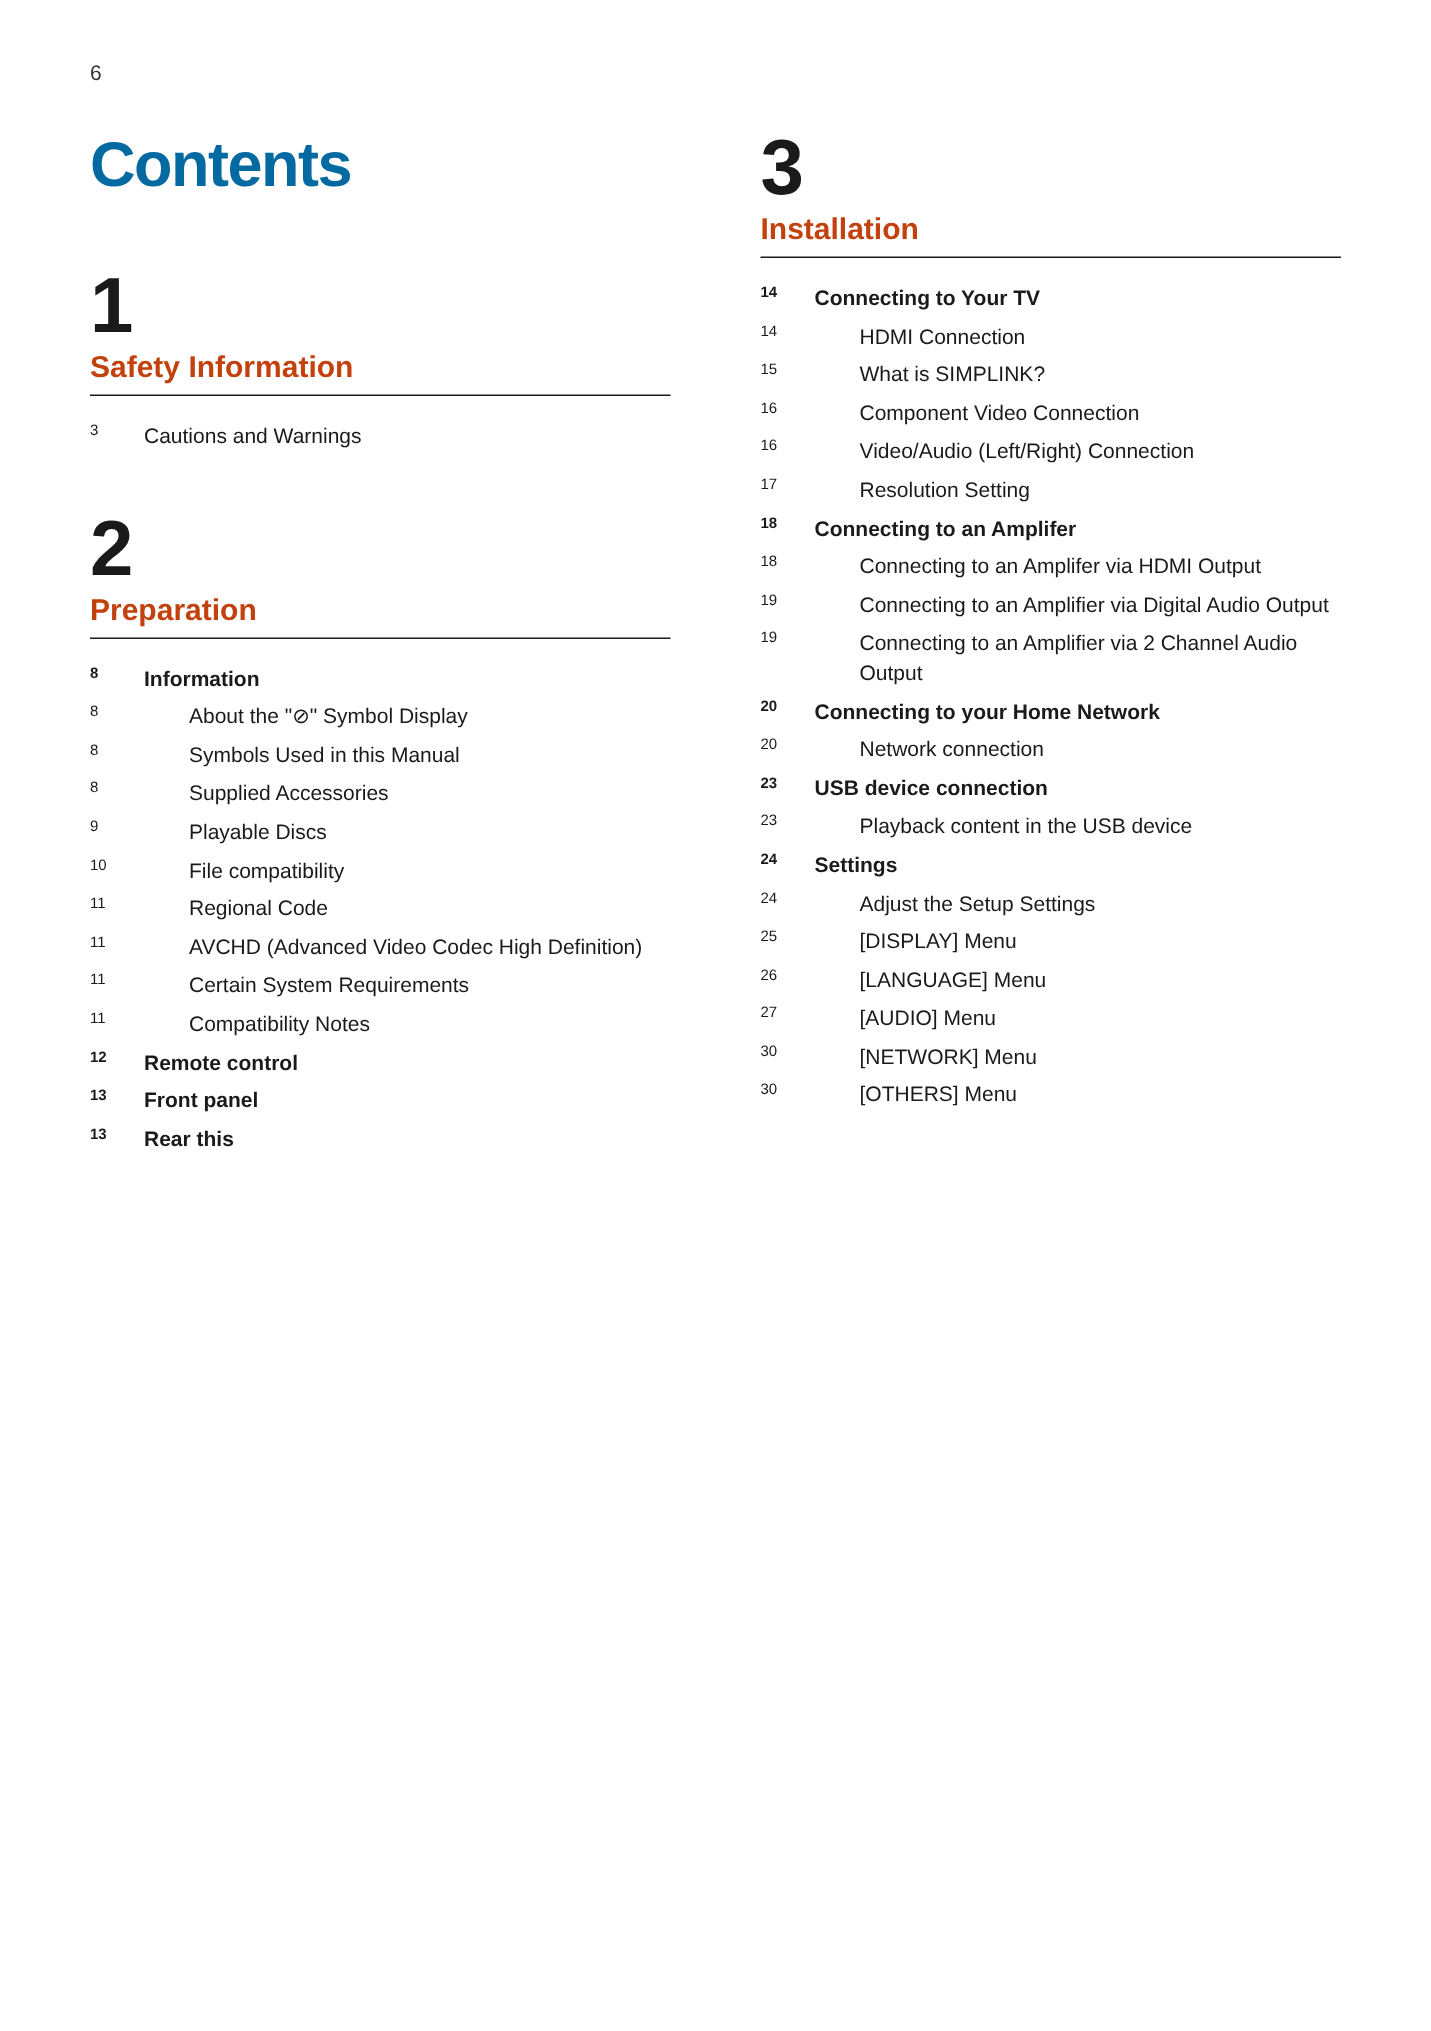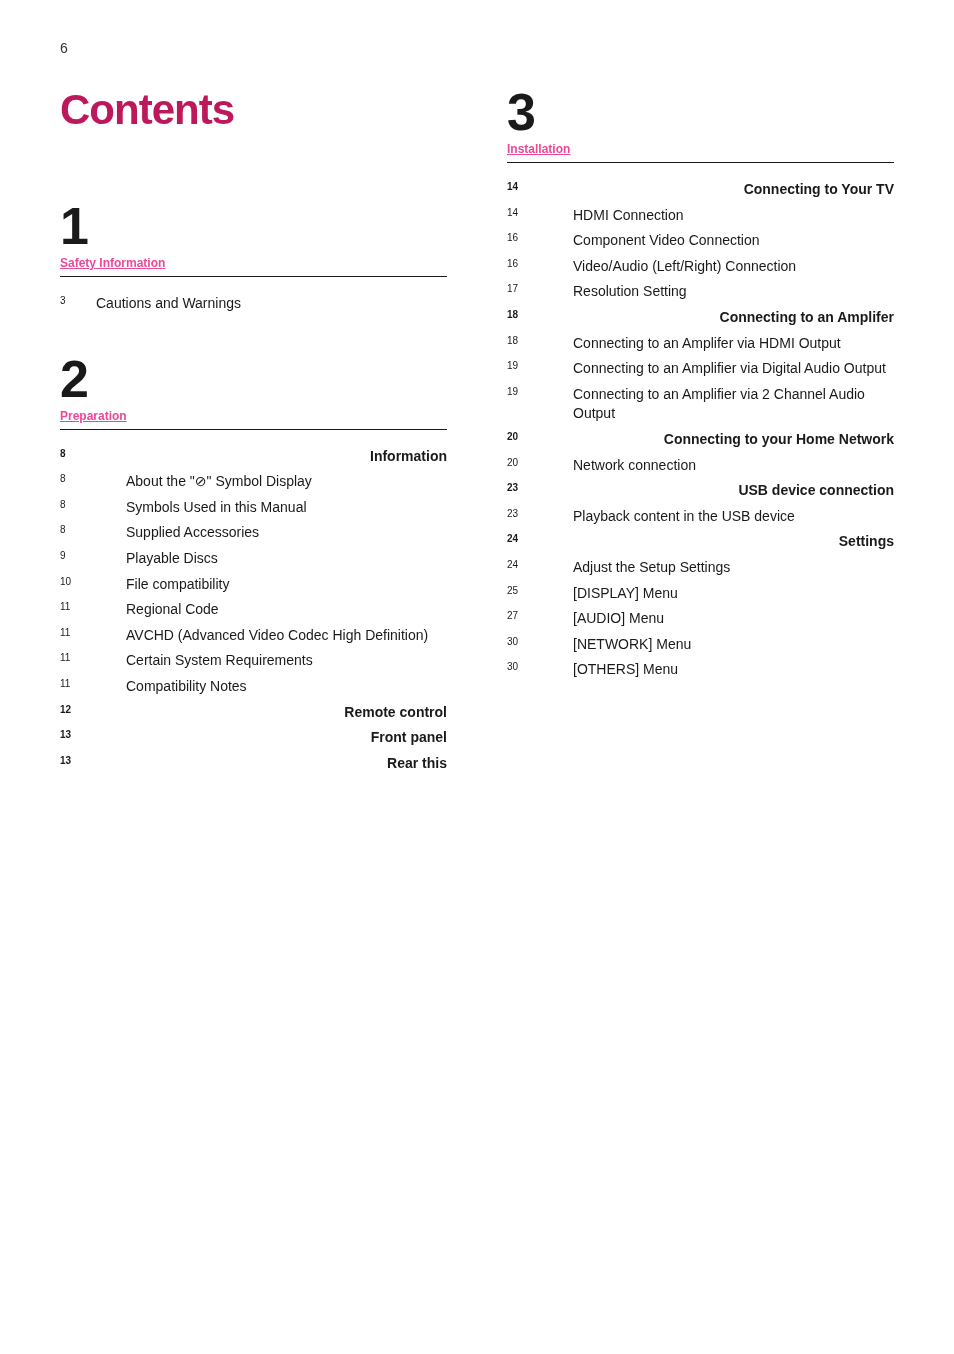--- a/index.html
+++ b/index.html
@@ -28,39 +28,38 @@
       flex: 1;
     }
 
     .right-column {
       flex: 1;
     }
 
     .main-title {
       font-size: 42px;
       font-weight: bold;
-      color: #be185d;
-      margin-bottom: 66px;
+      color: #0369a1;
+      margin-bottom: 44px;
       letter-spacing: -1px;
     }
 
     .section-number {
       font-size: 52px;
       font-weight: bold;
       color: #1a1a1a;
       line-height: 1;
       margin-bottom: 4px;
     }
 
     .section-title {
-      font-size: 12px;
-      font-weight: bold;
-      color: #ec4899;
+      font-size: 20px;
+      font-weight: bold;
+      color: #c2410c;
       margin-bottom: 6px;
-      text-decoration: underline;
     }
 
     .section-divider {
       border: none;
       border-top: 1.5px solid #1a1a1a;
       margin-bottom: 14px;
     }
 
     .toc-table {
       width: 100%;
@@ -87,21 +86,20 @@
       font-weight: bold;
     }
 
     .toc-table td.item-text {
       font-size: 14px;
       color: #1a1a1a;
     }
 
     .toc-table td.item-text.bold {
       font-weight: bold;
-      text-align: right;
     }
 
     .toc-table td.item-text.sub {
       padding-left: 30px;
       font-weight: normal;
     }
 
     .section-gap {
       margin-top: 36px;
     }
@@ -202,20 +200,24 @@
         <tbody>
             <tr>
           <td class="page-num bold">14</td>
           <td class="item-text bold">Connecting to Your TV</td>
         </tr>
         <tr>
           <td class="page-num">14</td>
           <td class="item-text sub">HDMI Connection</td>
         </tr>
         <tr>
+          <td class="page-num">15</td>
+          <td class="item-text sub">What is SIMPLINK?</td>
+        </tr>
+        <tr>
           <td class="page-num">16</td>
           <td class="item-text sub">Component Video Connection</td>
         </tr>
         <tr>
           <td class="page-num">16</td>
           <td class="item-text sub">Video/Audio (Left/Right) Connection</td>
         </tr>
         <tr>
           <td class="page-num">17</td>
           <td class="item-text sub">Resolution Setting</td>
@@ -256,20 +258,24 @@
           <td class="page-num bold">24</td>
           <td class="item-text bold">Settings</td>
         </tr>
         <tr>
           <td class="page-num">24</td>
           <td class="item-text sub">Adjust the Setup Settings</td>
         </tr>
         <tr>
           <td class="page-num">25</td>
           <td class="item-text sub">[DISPLAY] Menu</td>
+        </tr>
+        <tr>
+          <td class="page-num">26</td>
+          <td class="item-text sub">[LANGUAGE] Menu</td>
         </tr>
         <tr>
           <td class="page-num">27</td>
           <td class="item-text sub">[AUDIO] Menu</td>
         </tr>
         <tr>
           <td class="page-num">30</td>
           <td class="item-text sub">[NETWORK] Menu</td>
         </tr>
         <tr>

